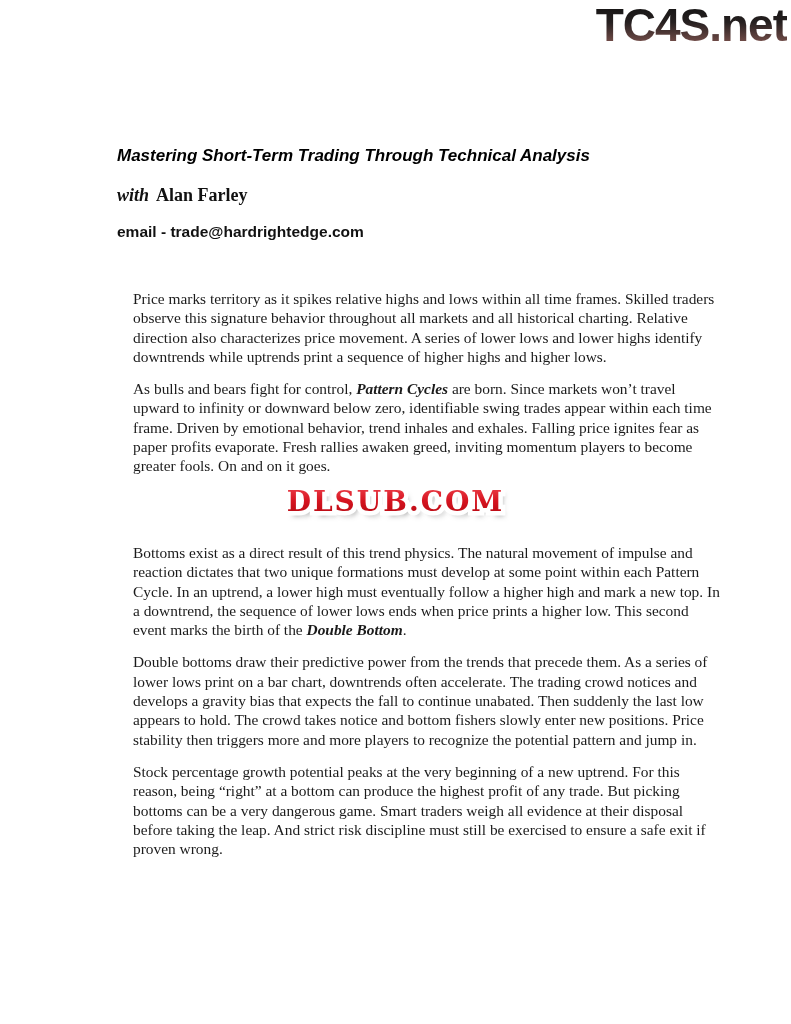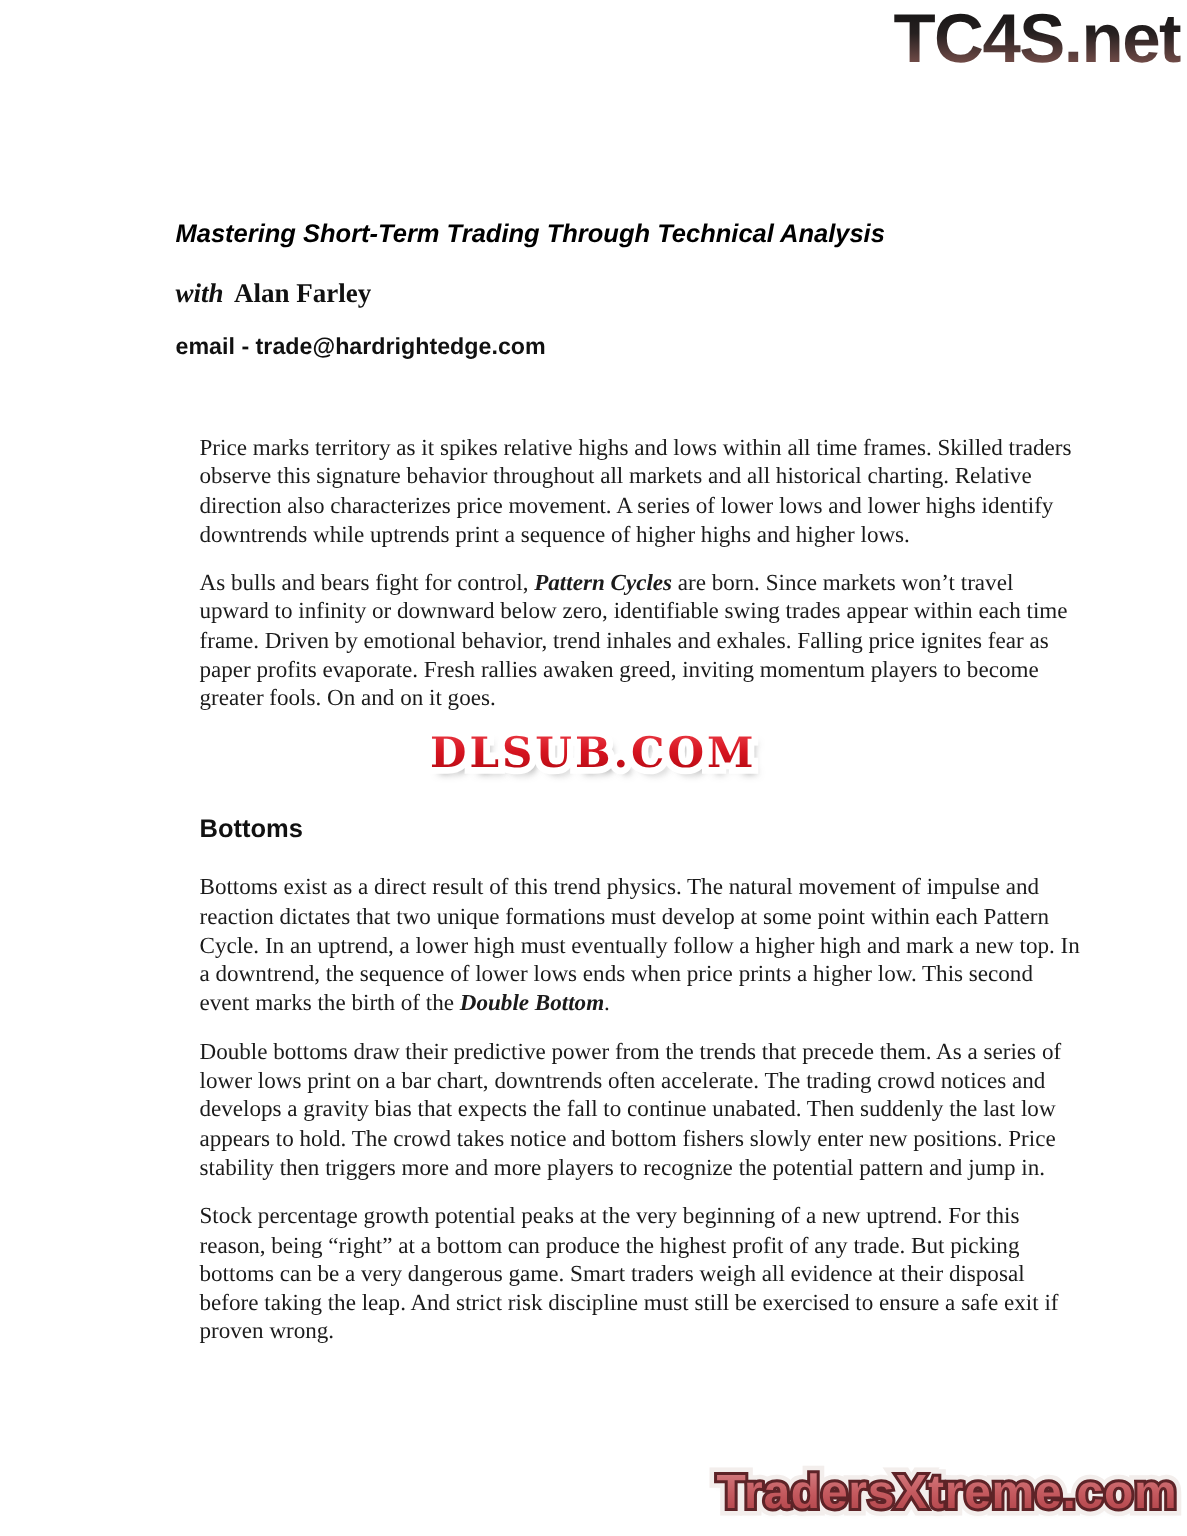--- a/index.html
+++ b/index.html
@@ -192,27 +192,21 @@
       <p class="para"><span>Price marks territory as it spikes relative highs and lows within all time frames. Skilled traders observe this signature behavior throughout all markets and all historical charting. Relative direction also characterizes price movement. A series of lower lows and lower highs identify downtrends while uptrends print a sequence of higher highs and higher lows.</span></p>
       <p class="para"><span>As bulls and bears fight for control, </span><span class="em-bi">Pattern Cycles</span><span> are born. Since markets won’t travel upward to infinity or downward below zero, identifiable swing trades appear within each time frame. Driven by emotional behavior, trend inhales and exhales. Falling price ignites fear as paper profits evaporate. Fresh rallies awaken greed, inviting momentum players to become greater fools. On and on it goes.</span></p>
     </div>
 
   <div class="dlsub-logo">
     <span class="layer-stroke" aria-hidden="true">DLSUB.COM</span>
     <span class="layer-fill">DLSUB.COM</span>
   </div>
 
   <div id="section-block" class="text-block">
-    <h3 class="section-heading">Bottoms</h3>
     <div>
         <p class="para"><span>Bottoms exist as a direct result of this trend physics. The natural movement of impulse and reaction dictates that two unique formations must develop at some point within each Pattern Cycle. In an uptrend, a lower high must eventually follow a higher high and mark a new top. In a downtrend, the sequence of lower lows ends when price prints a higher low. This second event marks the birth of the </span><span class="em-bi">Double Bottom</span><span>.</span></p>
         <p class="para"><span>Double bottoms draw their predictive power from the trends that precede them. As a series of lower lows print on a bar chart, downtrends often accelerate. The trading crowd notices and develops a gravity bias that expects the fall to continue unabated. Then suddenly the last low appears to hold. The crowd takes notice and bottom fishers slowly enter new positions. Price stability then triggers more and more players to recognize the potential pattern and jump in.</span></p>
         <p class="para"><span>Stock percentage growth potential peaks at the very beginning of a new uptrend. For this reason, being “right” at a bottom can produce the highest profit of any trade. But picking bottoms can be a very dangerous game. Smart traders weigh all evidence at their disposal before taking the leap. And strict risk discipline must still be exercised to ensure a safe exit if proven wrong.</span></p>
       </div>
   </div>
 
-  <div class="tx-logo">
-    <span class="layer-glow" aria-hidden="true">TradersXtreme.com</span>
-    <span class="layer-outline" aria-hidden="true">TradersXtreme.com</span>
-    <span class="layer-fill">TradersXtreme.com</span>
-  </div>
 
 </div>
 
 </body></html>

